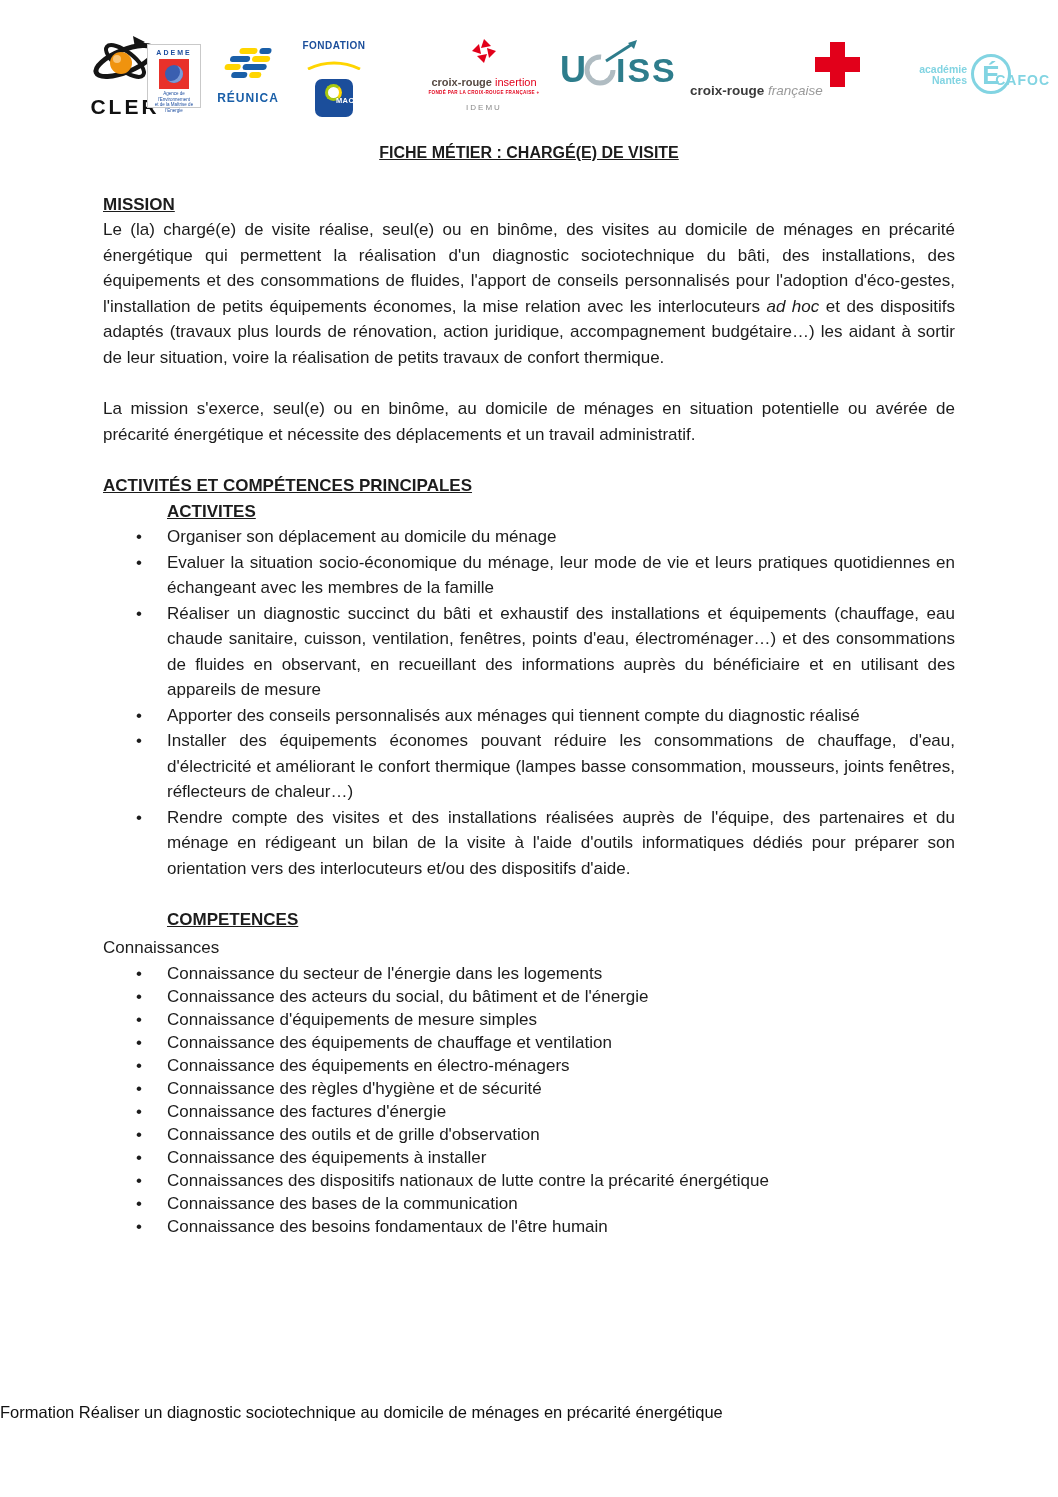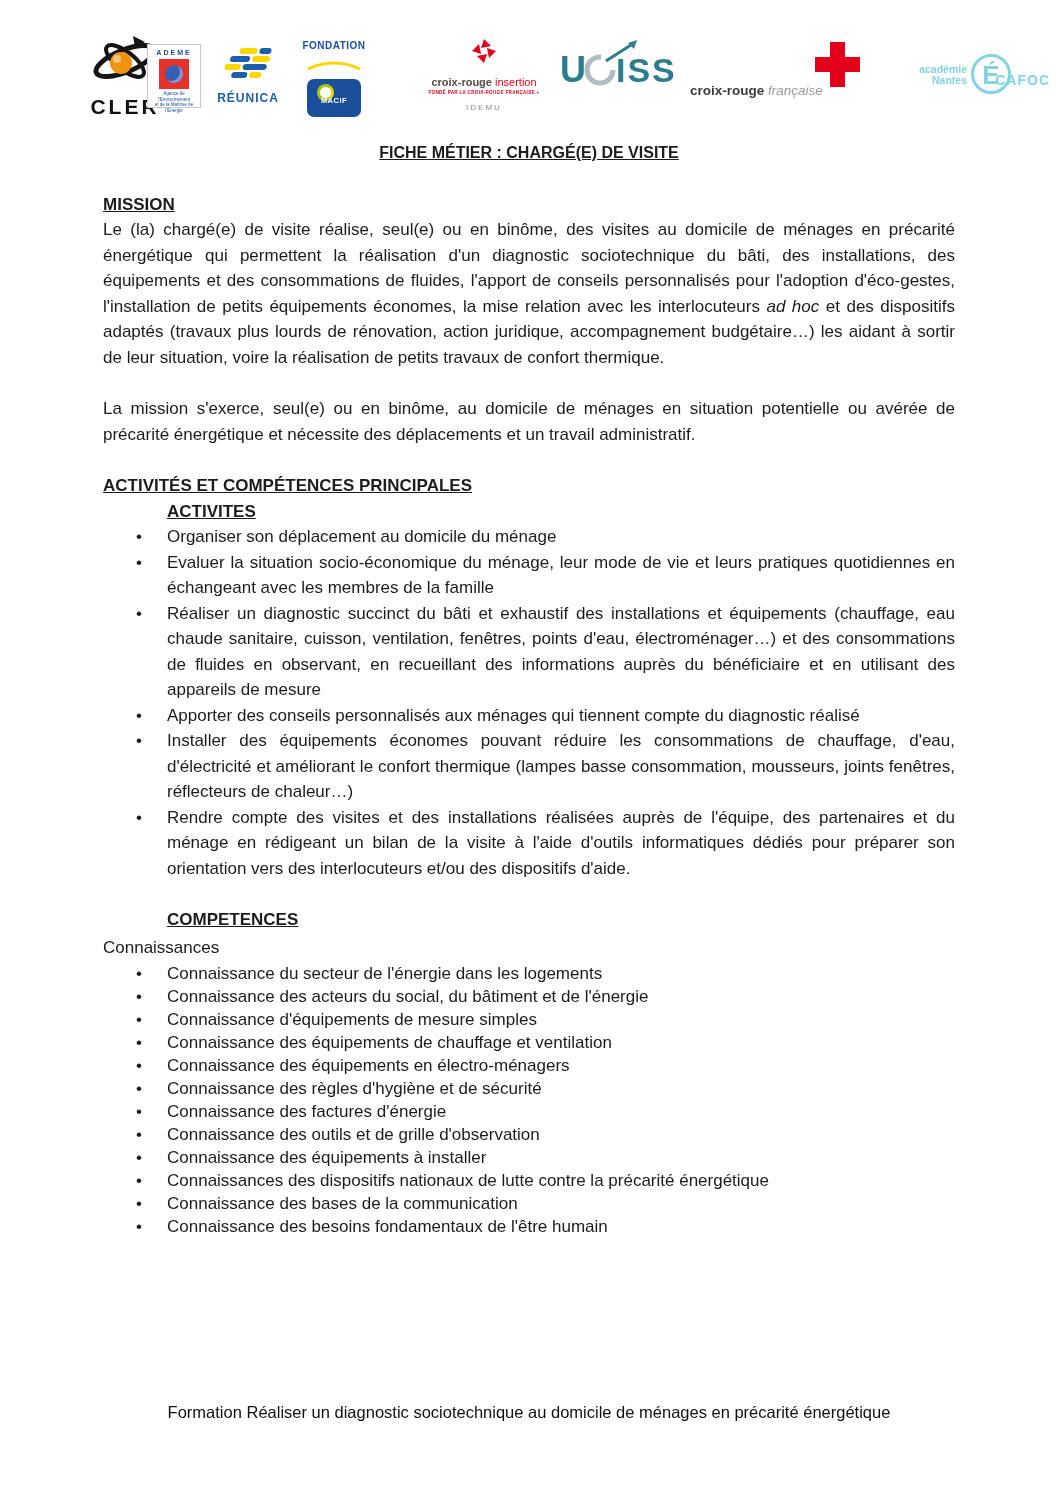--- a/index.html
+++ b/index.html
@@ -24,21 +24,21 @@
   .ademe-sq { width:30px; height:30px; background:#e8312a; margin:2px auto; position:relative; }
   .ademe-globe { position:absolute; left:6px; top:6px; width:18px; height:18px; border-radius:50%;
                  background:#3a5fb0; box-shadow:inset -3px -2px 0 #7b9bd6; }
   .ademe-sub { color:#1f4fa0; font-size:4.5px; line-height:5.5px; }
 
   .reunica { left:214px; top:48px; width:68px; }
   .reunica-name { color:#1a5fa8; font-weight:bold; font-size:12px; letter-spacing:1px; line-height:16px; }
 
   .macif { left:300px; top:40px; width:68px; }
   .macif-top { color:#1b4e9b; font-weight:bold; font-size:10px; letter-spacing:0.5px; line-height:12px; }
-  .macif-box { width:54px; height:38px; background:#1b4e9b; border-radius:7px; margin:1px auto 0; position:relative; }
+  .macif-box { width:38px; height:38px; background:#1b4e9b; border-radius:7px; margin:1px auto 0; position:relative;padding-left:15px; }
   .macif-c { position:absolute; left:10px; top:5px; width:17px; height:17px; border-radius:50%;
              border:3px solid #a8c90f; border-right-color:#ffd500; background:#fff; }
   .macif-label { position:absolute; bottom:3px; width:100%; text-align:center; color:#fff; font-weight:bold; font-size:7.5px; letter-spacing:0.5px; }
 
   .cri { left:428px; top:36px; width:112px; }
   .cri-line1 { font-size:11px; line-height:13px; color:#574a43; font-weight:bold; margin-top:2px; }
   .cri-line1 .red { color:#e2001a; font-weight:normal; }
   .cri-line2 { font-size:4.6px; color:#e2001a; font-weight:bold; letter-spacing:0.3px; line-height:8px; }
   .cri-line3 { font-size:8px; color:#8a8a8a; font-weight:normal; letter-spacing:2px; margin-top:6px; line-height:9px; }
 
@@ -67,21 +67,21 @@
   .para { text-align:justify; }
   .sub-head { margin-left:64px; font-weight:bold; display:block; }
   .sub-head span { text-decoration:underline; }
   ul { list-style:none; }
   li { position:relative; padding-left:64px; text-align:justify; }
   li::before { content:"\2022"; position:absolute; left:33px; }
   ul.tight { line-height:23px; margin-top:2px; }
   ul.tight li { text-align:left; }
   .group-label { margin-top:2px; }
 
-  .footer { position:absolute; top:1400px; left:0; width:1058px; text-align:center; font-size:16.5px; color:#111; }
+  .footer { position:absolute; top:1400px; left:0; width:1058px; font-size:16.5px; color:#111; }
 </style>
 </head>
 <body>
 
 <div class="page">
 
   <div class="logos">
 
     <div class="logo cler">
       <svg width="84" height="54" viewBox="0 0 84 54">

